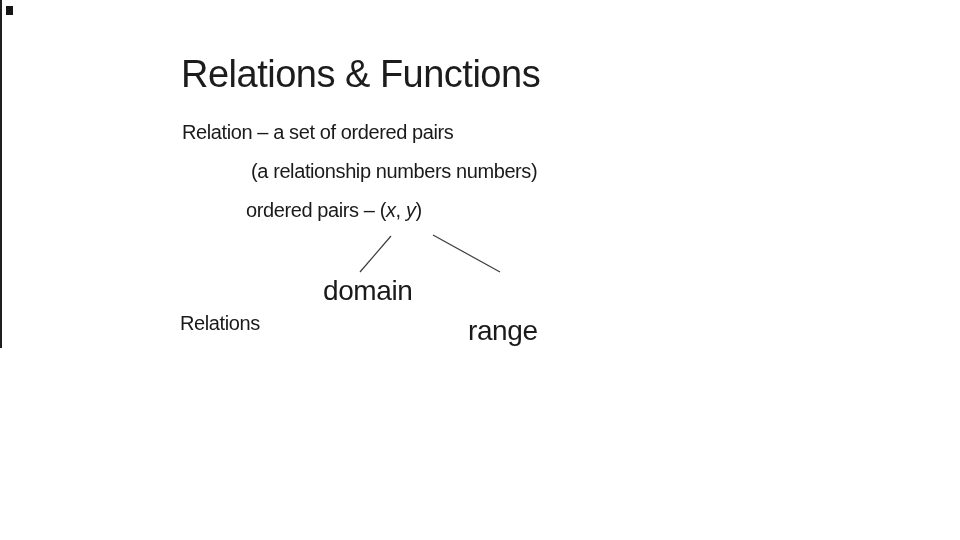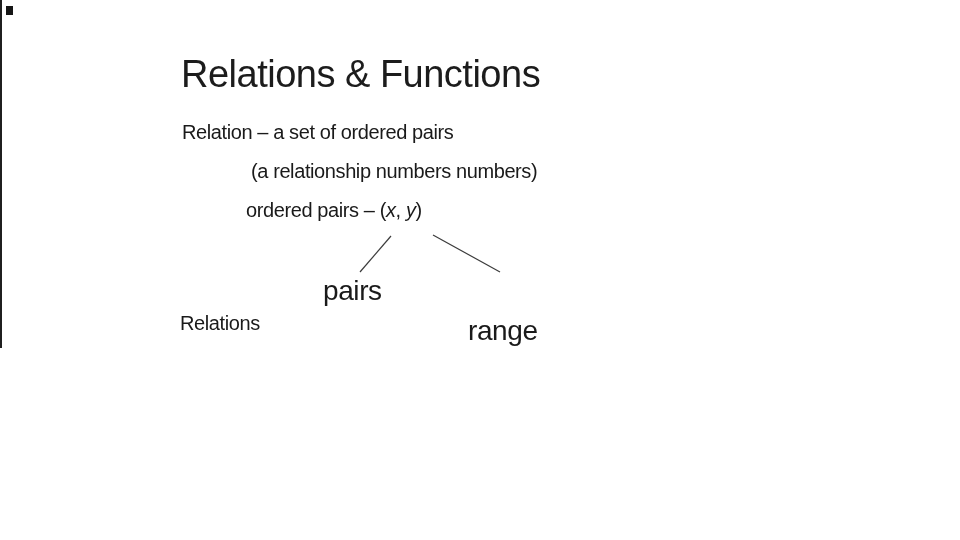--- a/index.html
+++ b/index.html
@@ -98,18 +98,18 @@
 
   <div class="line line3">
     <span>ordered pairs – (</span><span class="it">x</span><span>, </span><span class="it">y</span><span>)</span>
   </div>
 
   <svg class="connectors" viewBox="0 0 960 540" xmlns="http://www.w3.org/2000/svg">
     <line x1="391" y1="236" x2="360" y2="272"></line>
     <line x1="433" y1="235" x2="500" y2="272"></line>
   </svg>
 
-  <div class="label domain">pairs</div>
+  <div class="label domain">domain</div>
   <div class="label range">range</div>
 
   <div class="line function">Relations</div>
 
 </div>
 
 </body></html>

